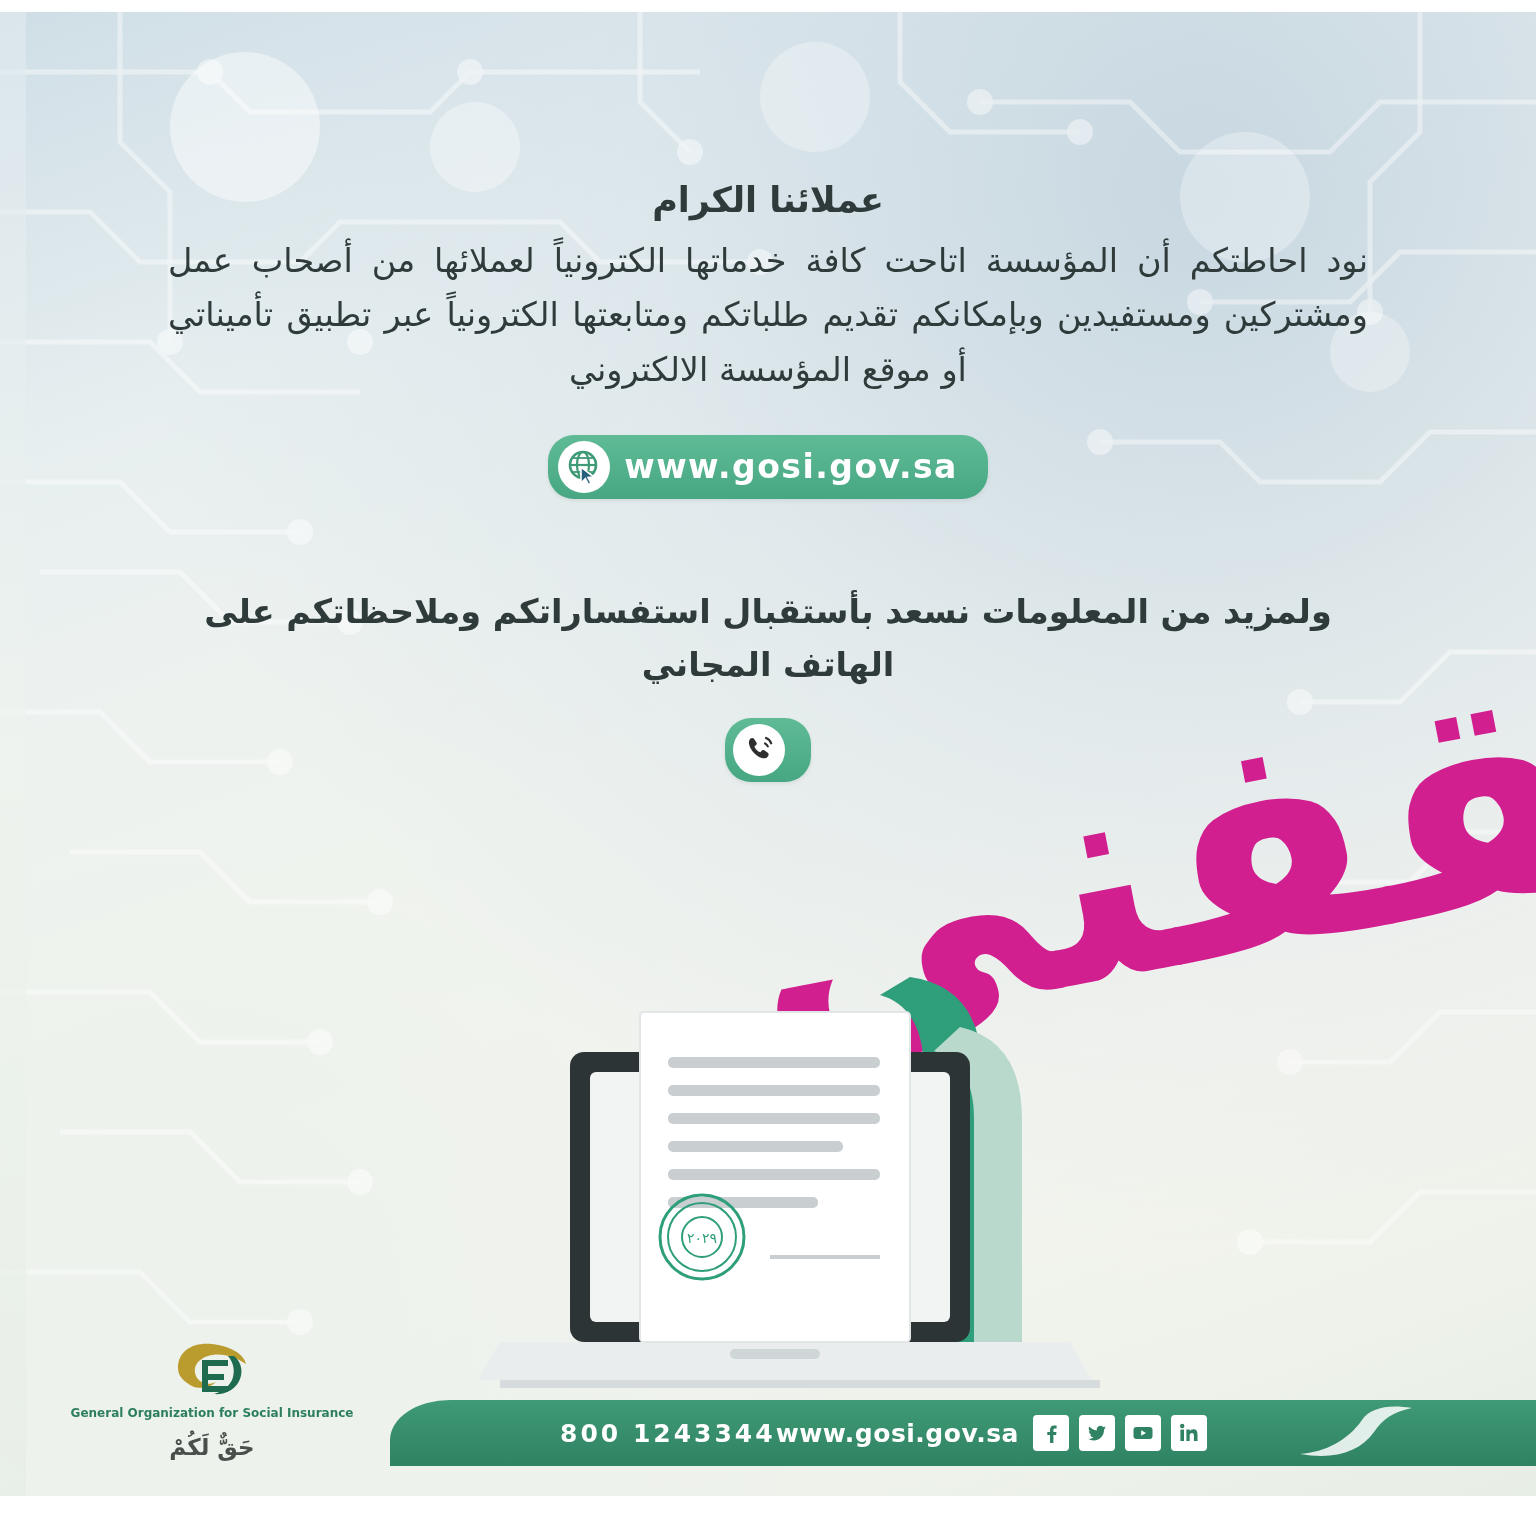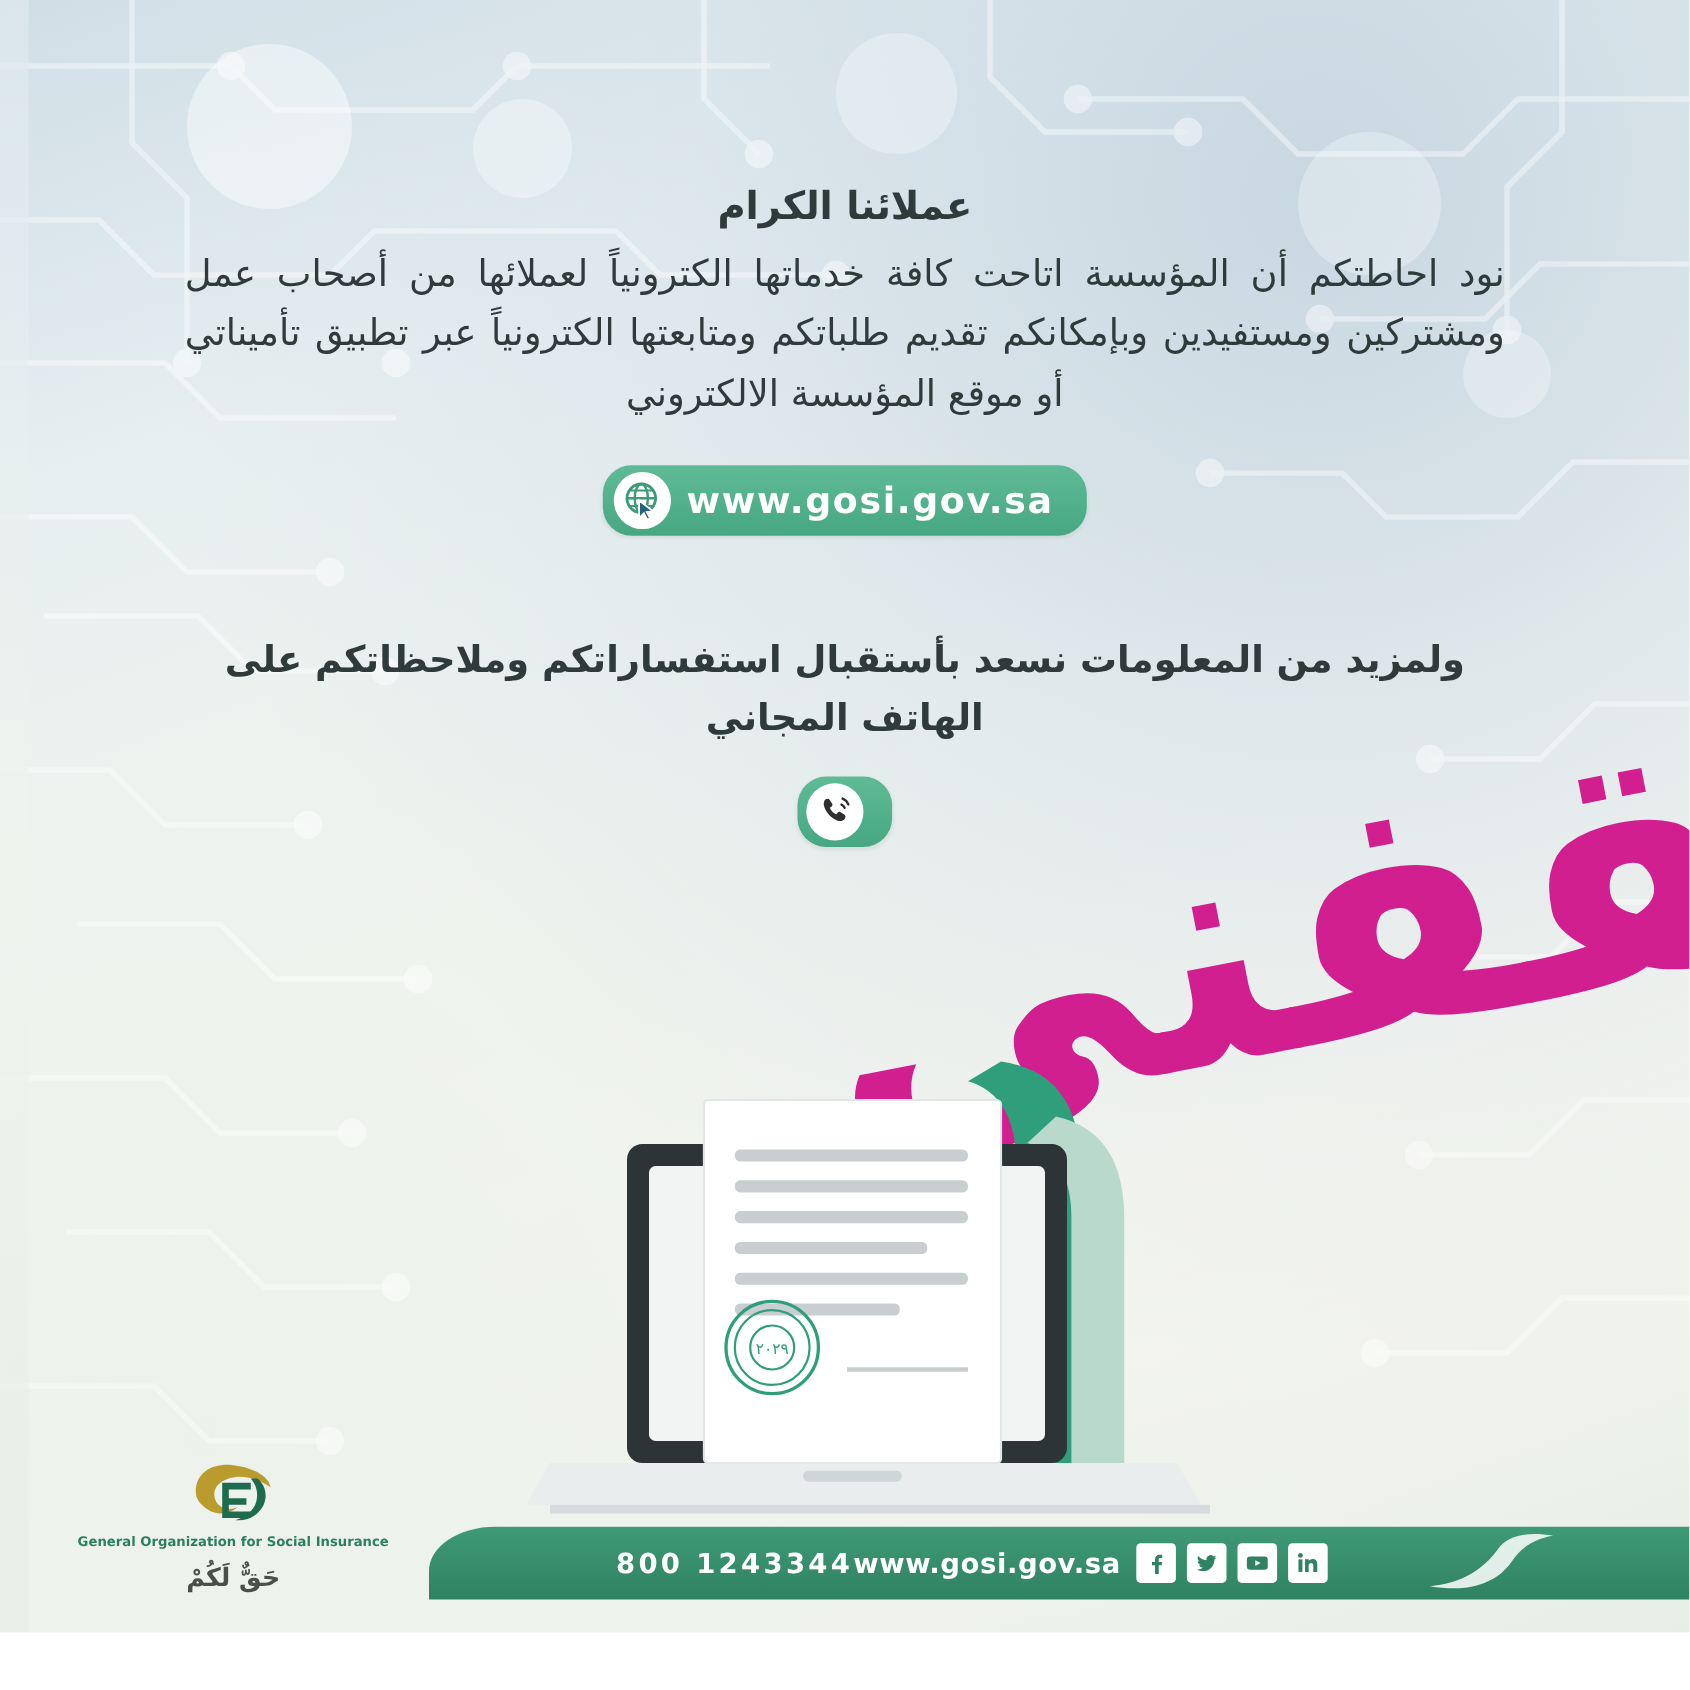--- a/index.html
+++ b/index.html
@@ -13,20 +13,21 @@
 
   #poster {
     position: relative;
     width: 1536px;
     height: 1484px;
     background:
       radial-gradient(circle at 78% 12%, rgba(198,214,224,0.95) 0%, rgba(214,226,233,0.55) 32%, rgba(255,255,255,0) 60%),
       radial-gradient(circle at 12% 88%, rgba(235,241,236,0.9) 0%, rgba(255,255,255,0) 55%),
       linear-gradient(160deg, #cfdee6 0%, #e6eef0 22%, #f3f5f0 48%, #f7f6ef 70%, #eef2ea 88%, #e7eee6 100%);
     overflow: hidden;
+    margin-top: 12px;
   }
 
   
   .circuit {
     position: absolute;
     inset: 0;
     opacity: 0.55;
     pointer-events: none;
   }
   .bokeh {

